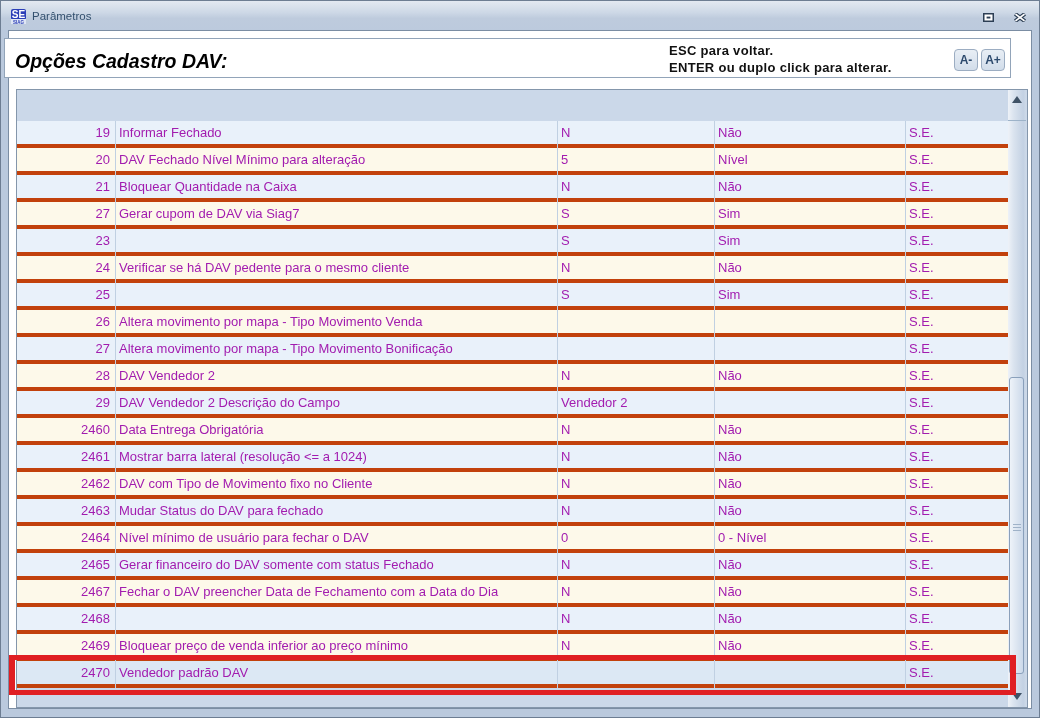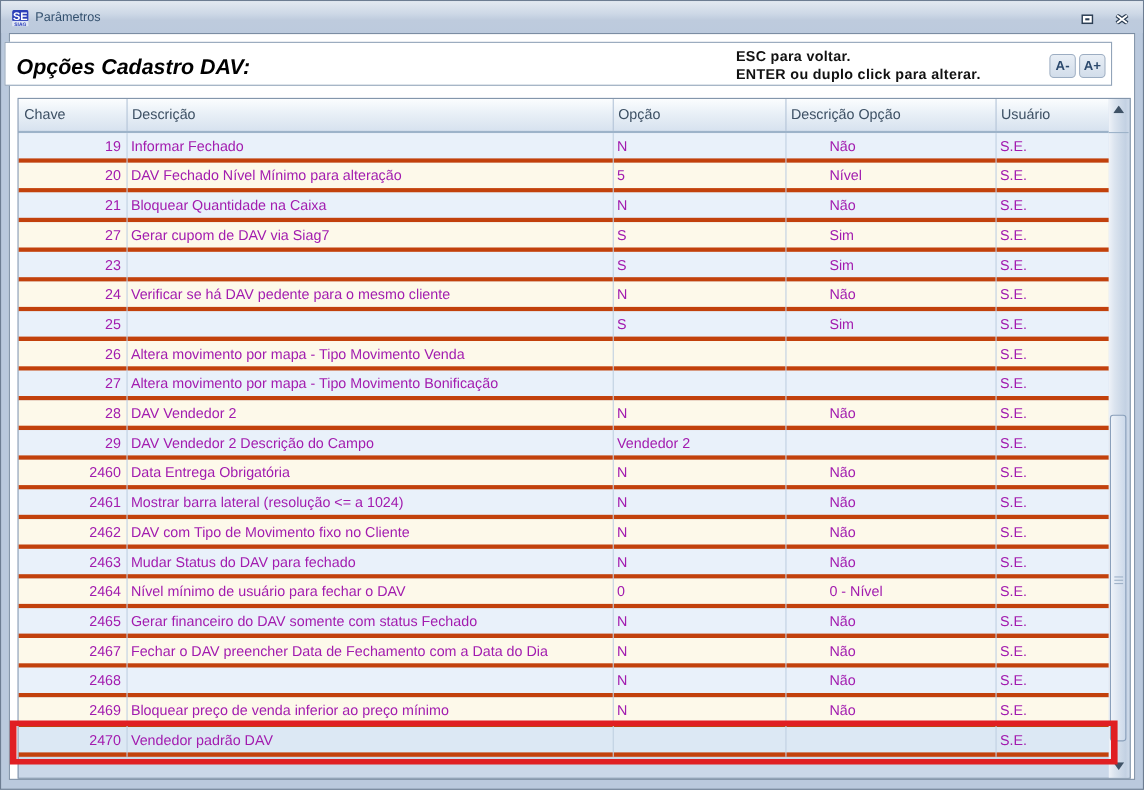--- a/index.html
+++ b/index.html
@@ -26,21 +26,21 @@
       border-bottom:2px solid #9db3c9; }
   #ghead { background:linear-gradient(180deg,#fbfdfe 0%,#e9f0f7 45%,#d7e2ef 100%); }
   .hcell { position:absolute; top:0; height:100%; font-size:13px; color:#3c4f63; padding:6px 0 0 5px; }
   .hsep { position:absolute; top:0; width:1px; height:29px; background:#b3c4d7; }
   #grows { position:absolute; left:0; top:31px; width:991px; }
   .row { position:relative; width:991px; height:27px; border-bottom:4px solid #c2410c; font-size:13px; color:#a21caf; }
   .row span { position:absolute; top:4px; white-space:nowrap; overflow:hidden; }
   .ck  { left:0;   width:93px; text-align:right; }
   .cd  { left:102px; width:436px; }
   .co  { left:544px; width:151px; }
-  .cdo { left:701px; width:185px;margin-left:36px; }
+  .cdo { left:701px; width:185px; }
   .cu  { left:892px; width:97px; }
   .vsep { position:absolute; top:31px; width:1px; height:567px; background:#c0d0e2; }
   #sbar { position:absolute; left:991px; top:0; width:18px; height:617px;
       background:linear-gradient(90deg,#eef2f8 0%,#dbe4ef 30%,#c3d1e3 85%,#cdd9e8 100%); }
   #sbtop { position:absolute; left:0; top:0; width:100%; height:31px; border-bottom:1px solid #9db3c9; }
   .arr { position:absolute; left:4px; }
   #thumb { position:absolute; left:1px; top:287px; width:15px; height:297px; border:1px solid #8aa0bb; border-radius:3px;
       background:linear-gradient(90deg,#eef3f9 0%,#dde6f1 50%,#ccd9ea 100%); }
   .grip { position:absolute; left:3px; width:8px; height:1px; background:#9fb2c8; }
   #redrect { position:absolute; left:9px; top:655px; width:1007px; height:40px; border-style:solid; border-color:#e01f23; border-width:5px 6px; }
@@ -66,31 +66,20 @@
   </svg>
 </div>
 <div id="client"></div>
 <div id="hpanel">
   <div id="htitle">Opções Cadastro DAV:</div>
   <div id="hkeys">ESC para voltar.<br>ENTER ou duplo click para alterar.</div>
   <div class="abtn" style="right:32px;">A-</div>
   <div class="abtn" style="right:5px;">A+</div>
 </div>
 <div id="gpanel">
-  <div id="ghead">
-    <div class="hcell" style="left:0;">Chave</div>
-    <div class="hcell" style="left:98px;">Descrição</div>
-    <div class="hcell" style="left:540px;">Opção</div>
-    <div class="hcell" style="left:697px;">Descrição Opção</div>
-    <div class="hcell" style="left:888px;">Usuário</div>
-    <div class="hsep" style="left:98px;"></div>
-    <div class="hsep" style="left:540px;"></div>
-    <div class="hsep" style="left:697px;"></div>
-    <div class="hsep" style="left:888px;"></div>
-  </div>
   <div id="grows">
 <div class="row" style="background:#e9f1fa">
         <span class="ck">19</span>
         <span class="cd">Informar Fechado</span>
         <span class="co">N</span>
         <span class="cdo">Não</span>
         <span class="cu">S.E.</span>
       </div>
 <div class="row" style="background:#fdf9ea">
         <span class="ck">20</span>

